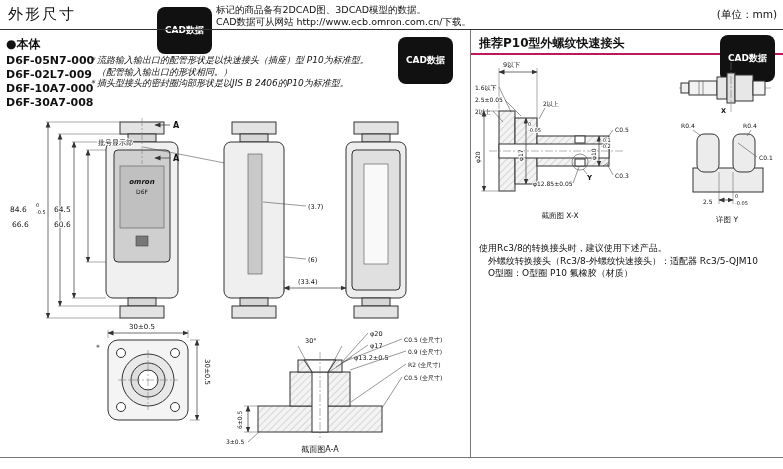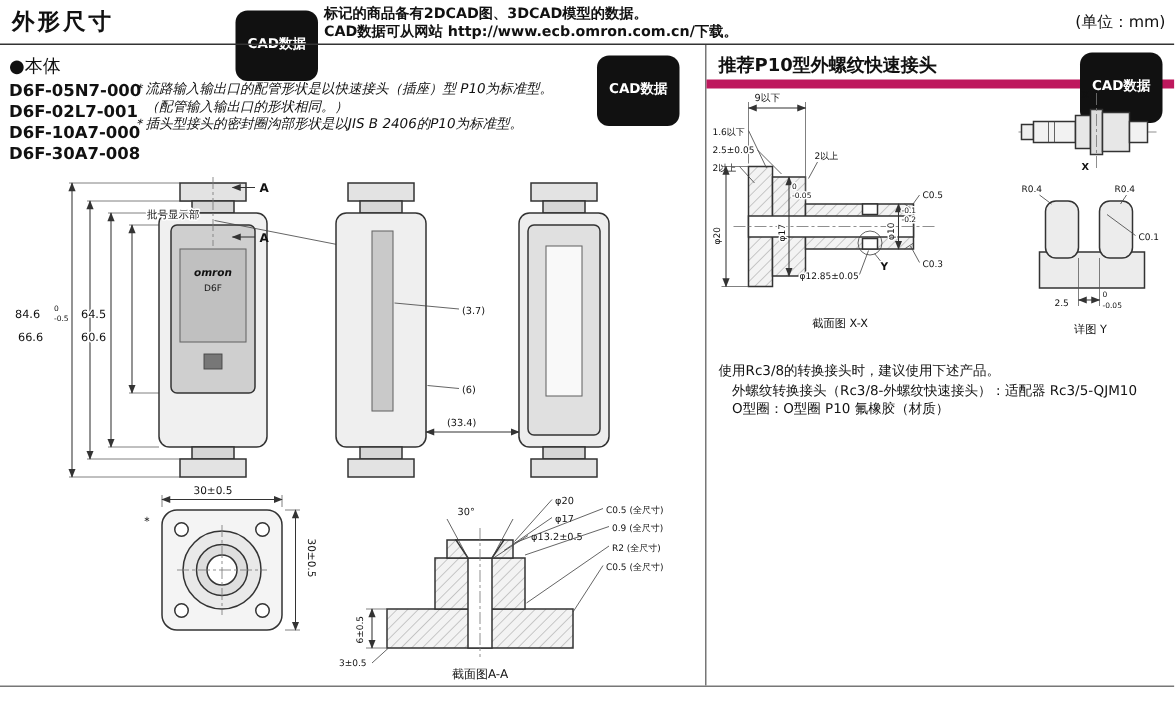--- a/index.html
+++ b/index.html
@@ -1,35 +1,35 @@
 <!DOCTYPE html>
 <html><head>
 <meta charset="utf-8">
 <style>
   html,body{margin:0;padding:0;background:#fff;}
   .page{position:relative;width:783px;height:469px;background:#fff;color:#111;
         font-family:"DejaVu Sans","Liberation Sans",sans-serif;overflow:hidden;}
   .badge{background:#111;color:#fff;font-size:9px;font-weight:bold;padding:18px 8px;
          border-radius:8px;display:inline-block;line-height:11px;white-space:nowrap;}
-  .hdr-title{position:absolute;left:8px;top:5px;font-size:15px;font-weight:bold;letter-spacing:2px;}
+  .hdr-title{position:absolute;left:8px;top:5px;font-size:15px;font-weight:normal;letter-spacing:2px;}
   .hdr-badge{position:absolute;left:157px;top:7px;}
-  .hdr-notes{position:absolute;left:216px;top:4px;font-size:9.5px;line-height:12px;font-weight:bold;}
+  .hdr-notes{position:absolute;left:216px;top:4px;font-size:9.5px;line-height:12px;}
   .hdr-unit{position:absolute;right:6px;top:8px;font-size:10.5px;}
   .rule-top{position:absolute;left:0;top:29px;width:783px;border-top:1.5px solid #333;}
   .divider{position:absolute;left:470px;top:30px;height:427px;border-left:1px solid #777;}
   .rule-bottom{position:absolute;left:0;top:457px;width:783px;border-top:1px solid #777;}
   .left-col{position:absolute;left:0;top:30px;width:470px;height:427px;}
-  .lc-title{position:absolute;left:6px;top:6px;font-size:12px;font-weight:normal;}
+  .lc-title{position:absolute;left:6px;top:6px;font-size:12px;font-weight:bold;}
   .lc-badge{position:absolute;left:398px;top:7px;}
   .models{position:absolute;left:6px;top:24px;font-size:11px;font-weight:bold;line-height:14px;white-space:nowrap;}
   .lnotes{position:absolute;left:88px;top:25px;font-size:9px;line-height:11.5px;width:378px;font-style:italic;}
   .ind{padding-left:9px;}
   .body-drawing{position:absolute;left:2px;top:80px;}
   .right-col{position:absolute;left:471px;top:30px;width:312px;height:427px;}
-  .rc-head{position:absolute;left:0;top:0;width:312px;height:23px;border-bottom:6px solid #be185d;text-align:right;}
+  .rc-head{position:absolute;left:0;top:0;width:312px;height:23px;border-bottom:2px solid #be185d;text-align:right;}
   .rc-title{position:absolute;left:8px;top:5px;font-size:12px;font-weight:bold;}
   .rc-badge{position:absolute;right:8px;top:5px;}
   .fitting-drawing{position:absolute;left:4px;top:26px;}
   .rnotes{position:absolute;left:8px;top:212px;font-size:9px;line-height:12.5px;width:300px;}
   svg text{fill:#111;}
   .t5{font-size:5px}.t6{font-size:6px}.t65{font-size:6.5px}.t7{font-size:7px}
   .t75{font-size:7.5px}.t8{font-size:8px}.b{font-weight:bold}.mid{text-anchor:middle}
   .halo{paint-order:stroke;stroke:#fff;stroke-width:2px;stroke-linejoin:round;}
   .part{stroke:#333;stroke-width:1;}
   .dim{stroke:#333;stroke-width:0.7;fill:none;}
@@ -51,21 +51,21 @@
   <div class="hdr-unit">(单位：mm)</div>
   <div class="rule-top"></div>
   <div class="divider"></div>
   <div class="rule-bottom"></div>
 
   <div class="left-col">
     <div class="lc-title">●本体</div>
     <span class="badge lc-badge">CAD数据</span>
     <div class="models">
       <div>D6F-05N7-000</div>
-      <div>D6F-02L7-001</div>
+      <div>D6F-02L7-009</div>
       <div>D6F-10A7-000</div>
       <div>D6F-30A7-008</div>
     </div>
     <div class="lnotes">
       <div>＊流路输入输出口的配管形状是以快速接头（插座）型 P10为标准型。</div>
       <div class="ind">（配管输入输出口的形状相同。）</div>
       <div>＊插头型接头的密封圈沟部形状是以JIS B 2406的P10为标准型。</div>
     </div>
 
     <svg class="body-drawing" width="464" height="346" viewBox="0 0 464 346">

